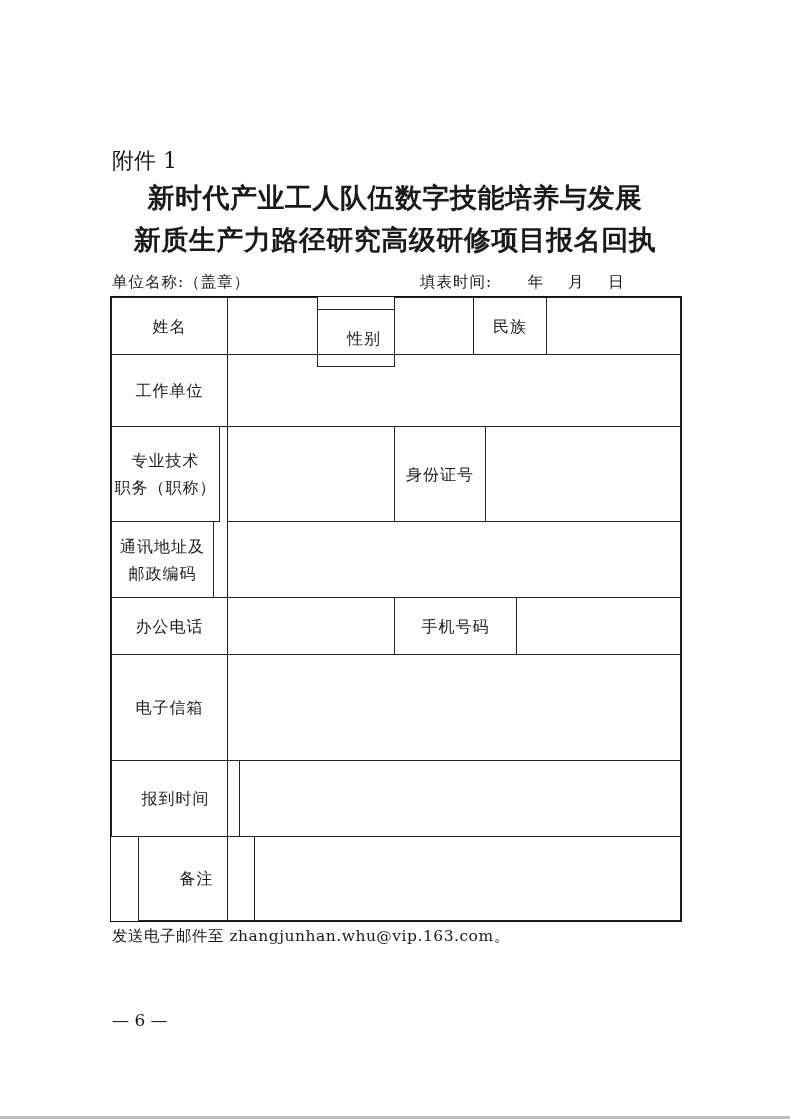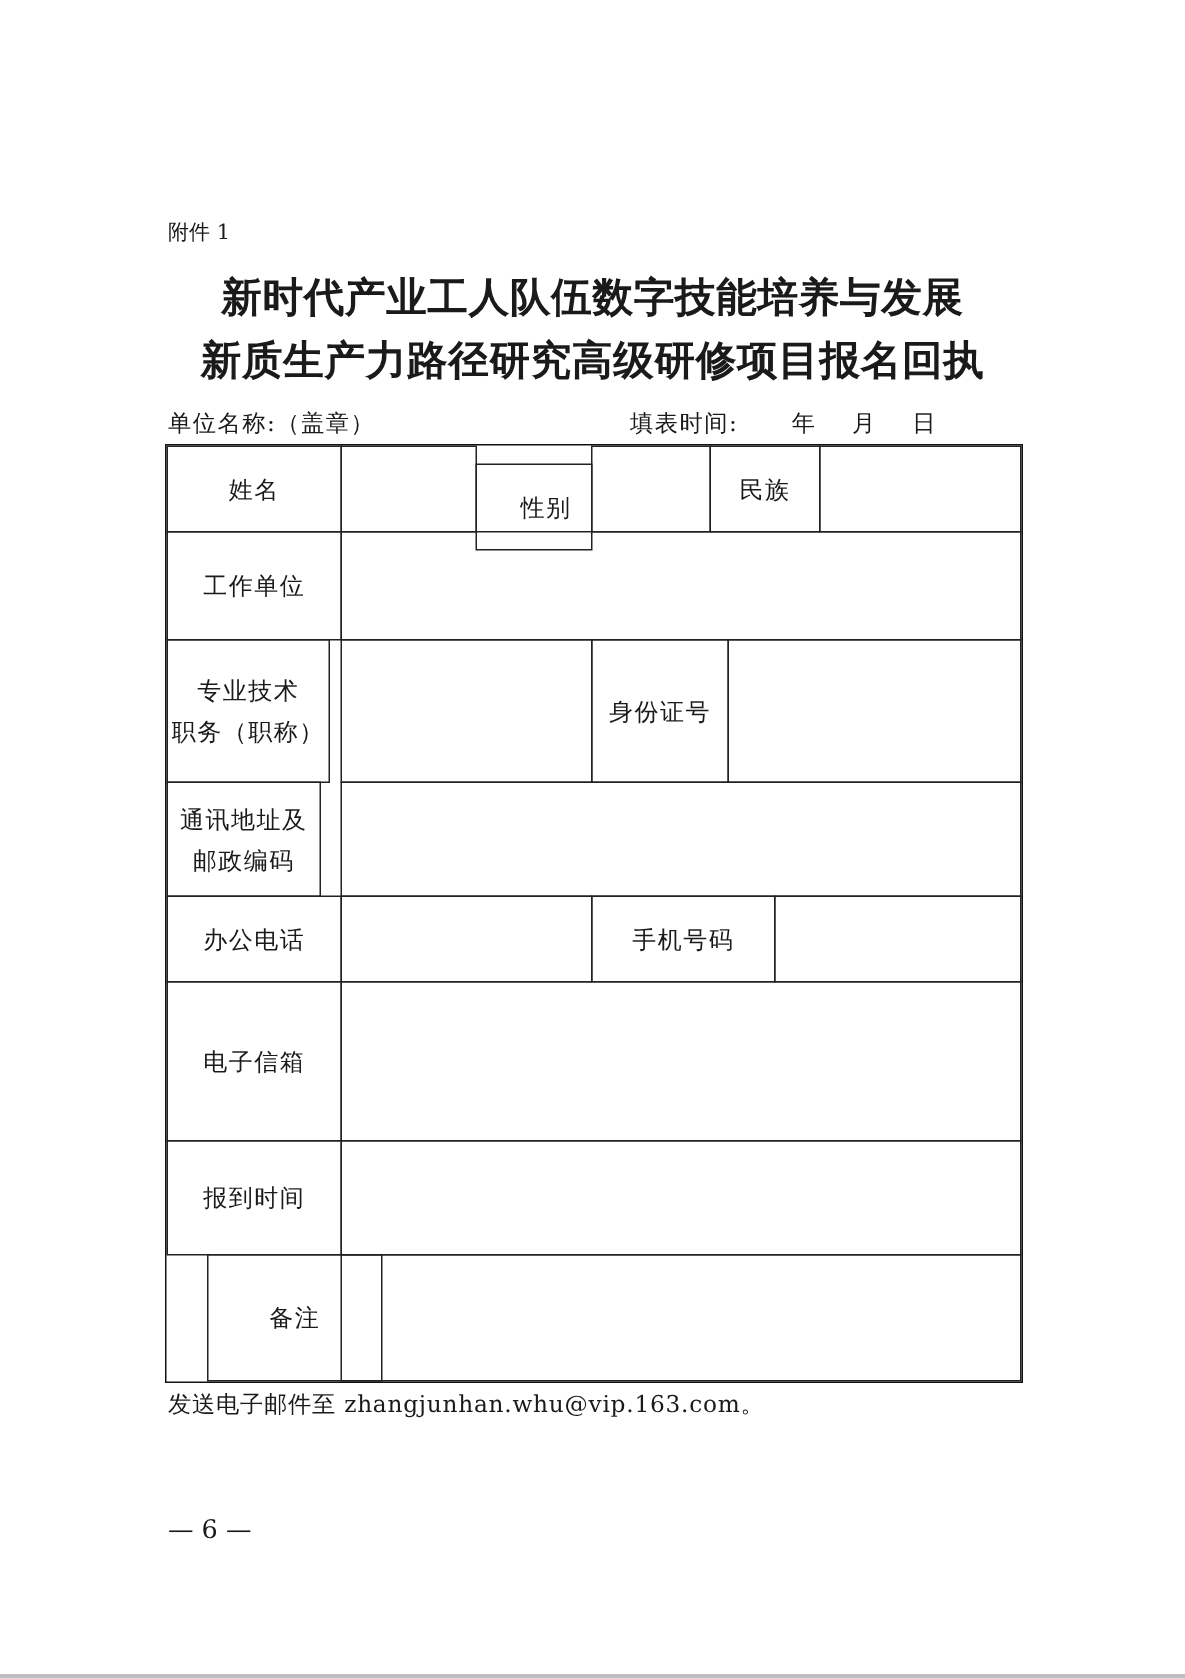--- a/index.html
+++ b/index.html
@@ -1,20 +1,20 @@
 <!DOCTYPE html>
 <html><head>
 <meta charset="utf-8">
 <style>
   html, body { margin: 0; padding: 0; }
   body {
     width: 790px; height: 1119px; background: #ffffff; position: relative; overflow: hidden;
     font-family: "DejaVu Serif", "Liberation Serif", serif; color: #1a1a1a;
   }
-  .attach { position: absolute; left: 112px; top: 146px; font-size: 14px; }
+  .attach { position: absolute; left: 112px; top: 146px; font-size: 22px; }
   .title { position: absolute; left: 0; width: 790px; text-align: center; font-weight: bold; font-size: 27px; letter-spacing: 0.5px; font-family: Liberation Serif, serif; }
   .title.l1 { top: 180px; }
   .title.l2 { top: 222px; }
   .meta-left { position: absolute; left: 112px; top: 272px; font-size: 15.5px; letter-spacing: 1px; }
   .meta-right { position: absolute; left: 420px; top: 272px; font-size: 15.5px; letter-spacing: 1px; white-space: pre; }
   .cell { position: absolute; box-sizing: border-box; border: 1px solid #222; display: flex; align-items: center; justify-content: center; text-align: center; font-size: 16px; line-height: 27px; letter-spacing: 1px; }
   .outer { position: absolute; left: 110px; top: 296px; width: 572px; height: 626px; box-sizing: border-box; border: 1.5px solid #111; pointer-events: none; }
   .note { position: absolute; left: 112px; top: 924px; width: 575px; font-size: 15.5px; line-height: 25px; letter-spacing: 0.5px; }
   .pagenum { position: absolute; left: 112px; top: 1010px; font-size: 17px; white-space: pre; }
   .bottom-band { position: absolute; left: 0; top: 1116px; width: 790px; height: 3px; background: #bdbdc2; }
@@ -56,21 +56,21 @@
   <div class="cell" style="left:227px;top:521px;width:454px;height:77px;"></div>
 
   <div class="cell" style="left:111px;top:597px;width:117px;height:58px;">办公电话</div>
   <div class="cell" style="left:227px;top:597px;width:168px;height:58px;"></div>
   <div class="cell" style="left:394px;top:597px;width:123px;height:58px;">手机号码</div>
   <div class="cell" style="left:516px;top:597px;width:165px;height:58px;"></div>
 
   <div class="cell" style="left:111px;top:654px;width:117px;height:107px;">电子信箱</div>
   <div class="cell" style="left:227px;top:654px;width:454px;height:107px;"></div>
 
-  <div class="cell" style="left:111px;top:760px;width:117px;height:77px;">报到时间</div>
+  <div class="cell" style="left:111px;top:760px;width:129px;height:77px;">报到时间</div>
   <div class="cell" style="left:227px;top:760px;width:454px;height:77px;"></div>
 
   <div class="cell" style="left:111px;top:836px;width:117px;height:85px;margin-left:27px;">备注</div>
   <div class="cell" style="left:227px;top:836px;width:454px;height:85px;"></div>
 
   <div class="outer"></div>
 </div>
 
 <div class="note">
   <div>发送电子邮件至 zhangjunhan.whu@vip.163.com。</div>

